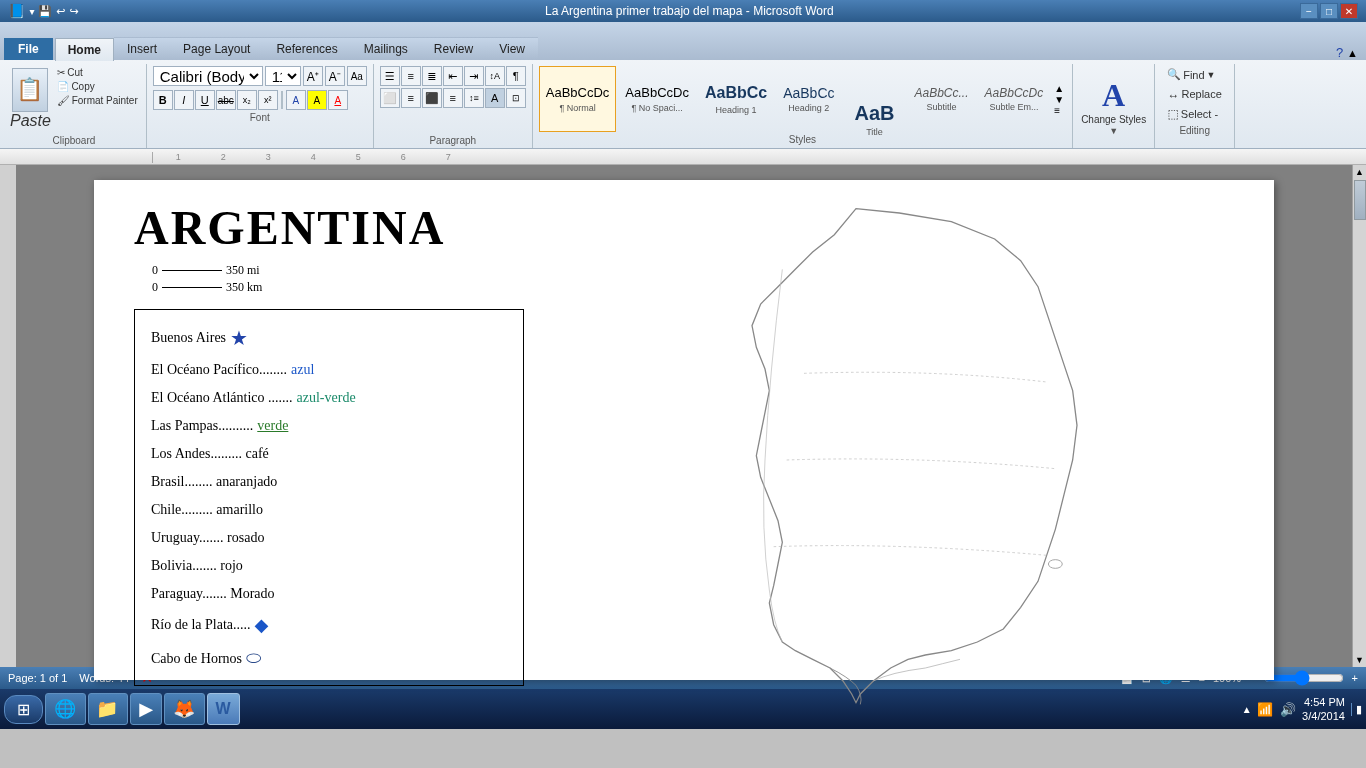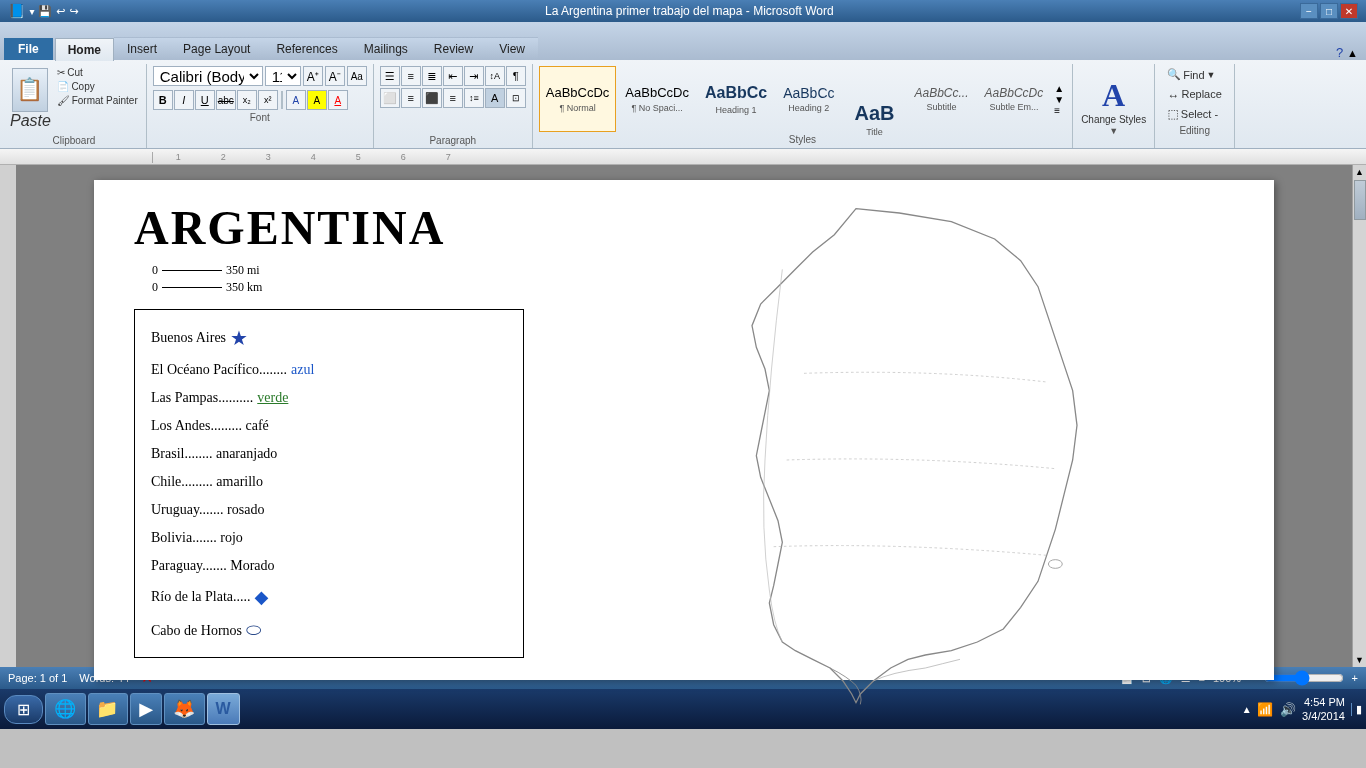--- a/index.html
+++ b/index.html
@@ -525,20 +525,24 @@
         <div class="legend-item">
           <span>Buenos Aires</span>
           <span class="star-blue">★</span>
         </div>
 
         <div class="legend-item">
           <span>El Océano Pacífico........ </span>
           <span class="blue-text">azul</span>
         </div>
 
+        <div class="legend-item">
+          <span>El Océano Atlántico ....... </span>
+          <span class="teal-text">azul-verde</span>
+        </div>
 
         <div class="legend-item">
           <span>Las Pampas.......... </span>
           <span class="green-text">verde</span>
         </div>
 
         <div class="legend-item">
           <span>Los Andes......... café</span>
         </div>
 

